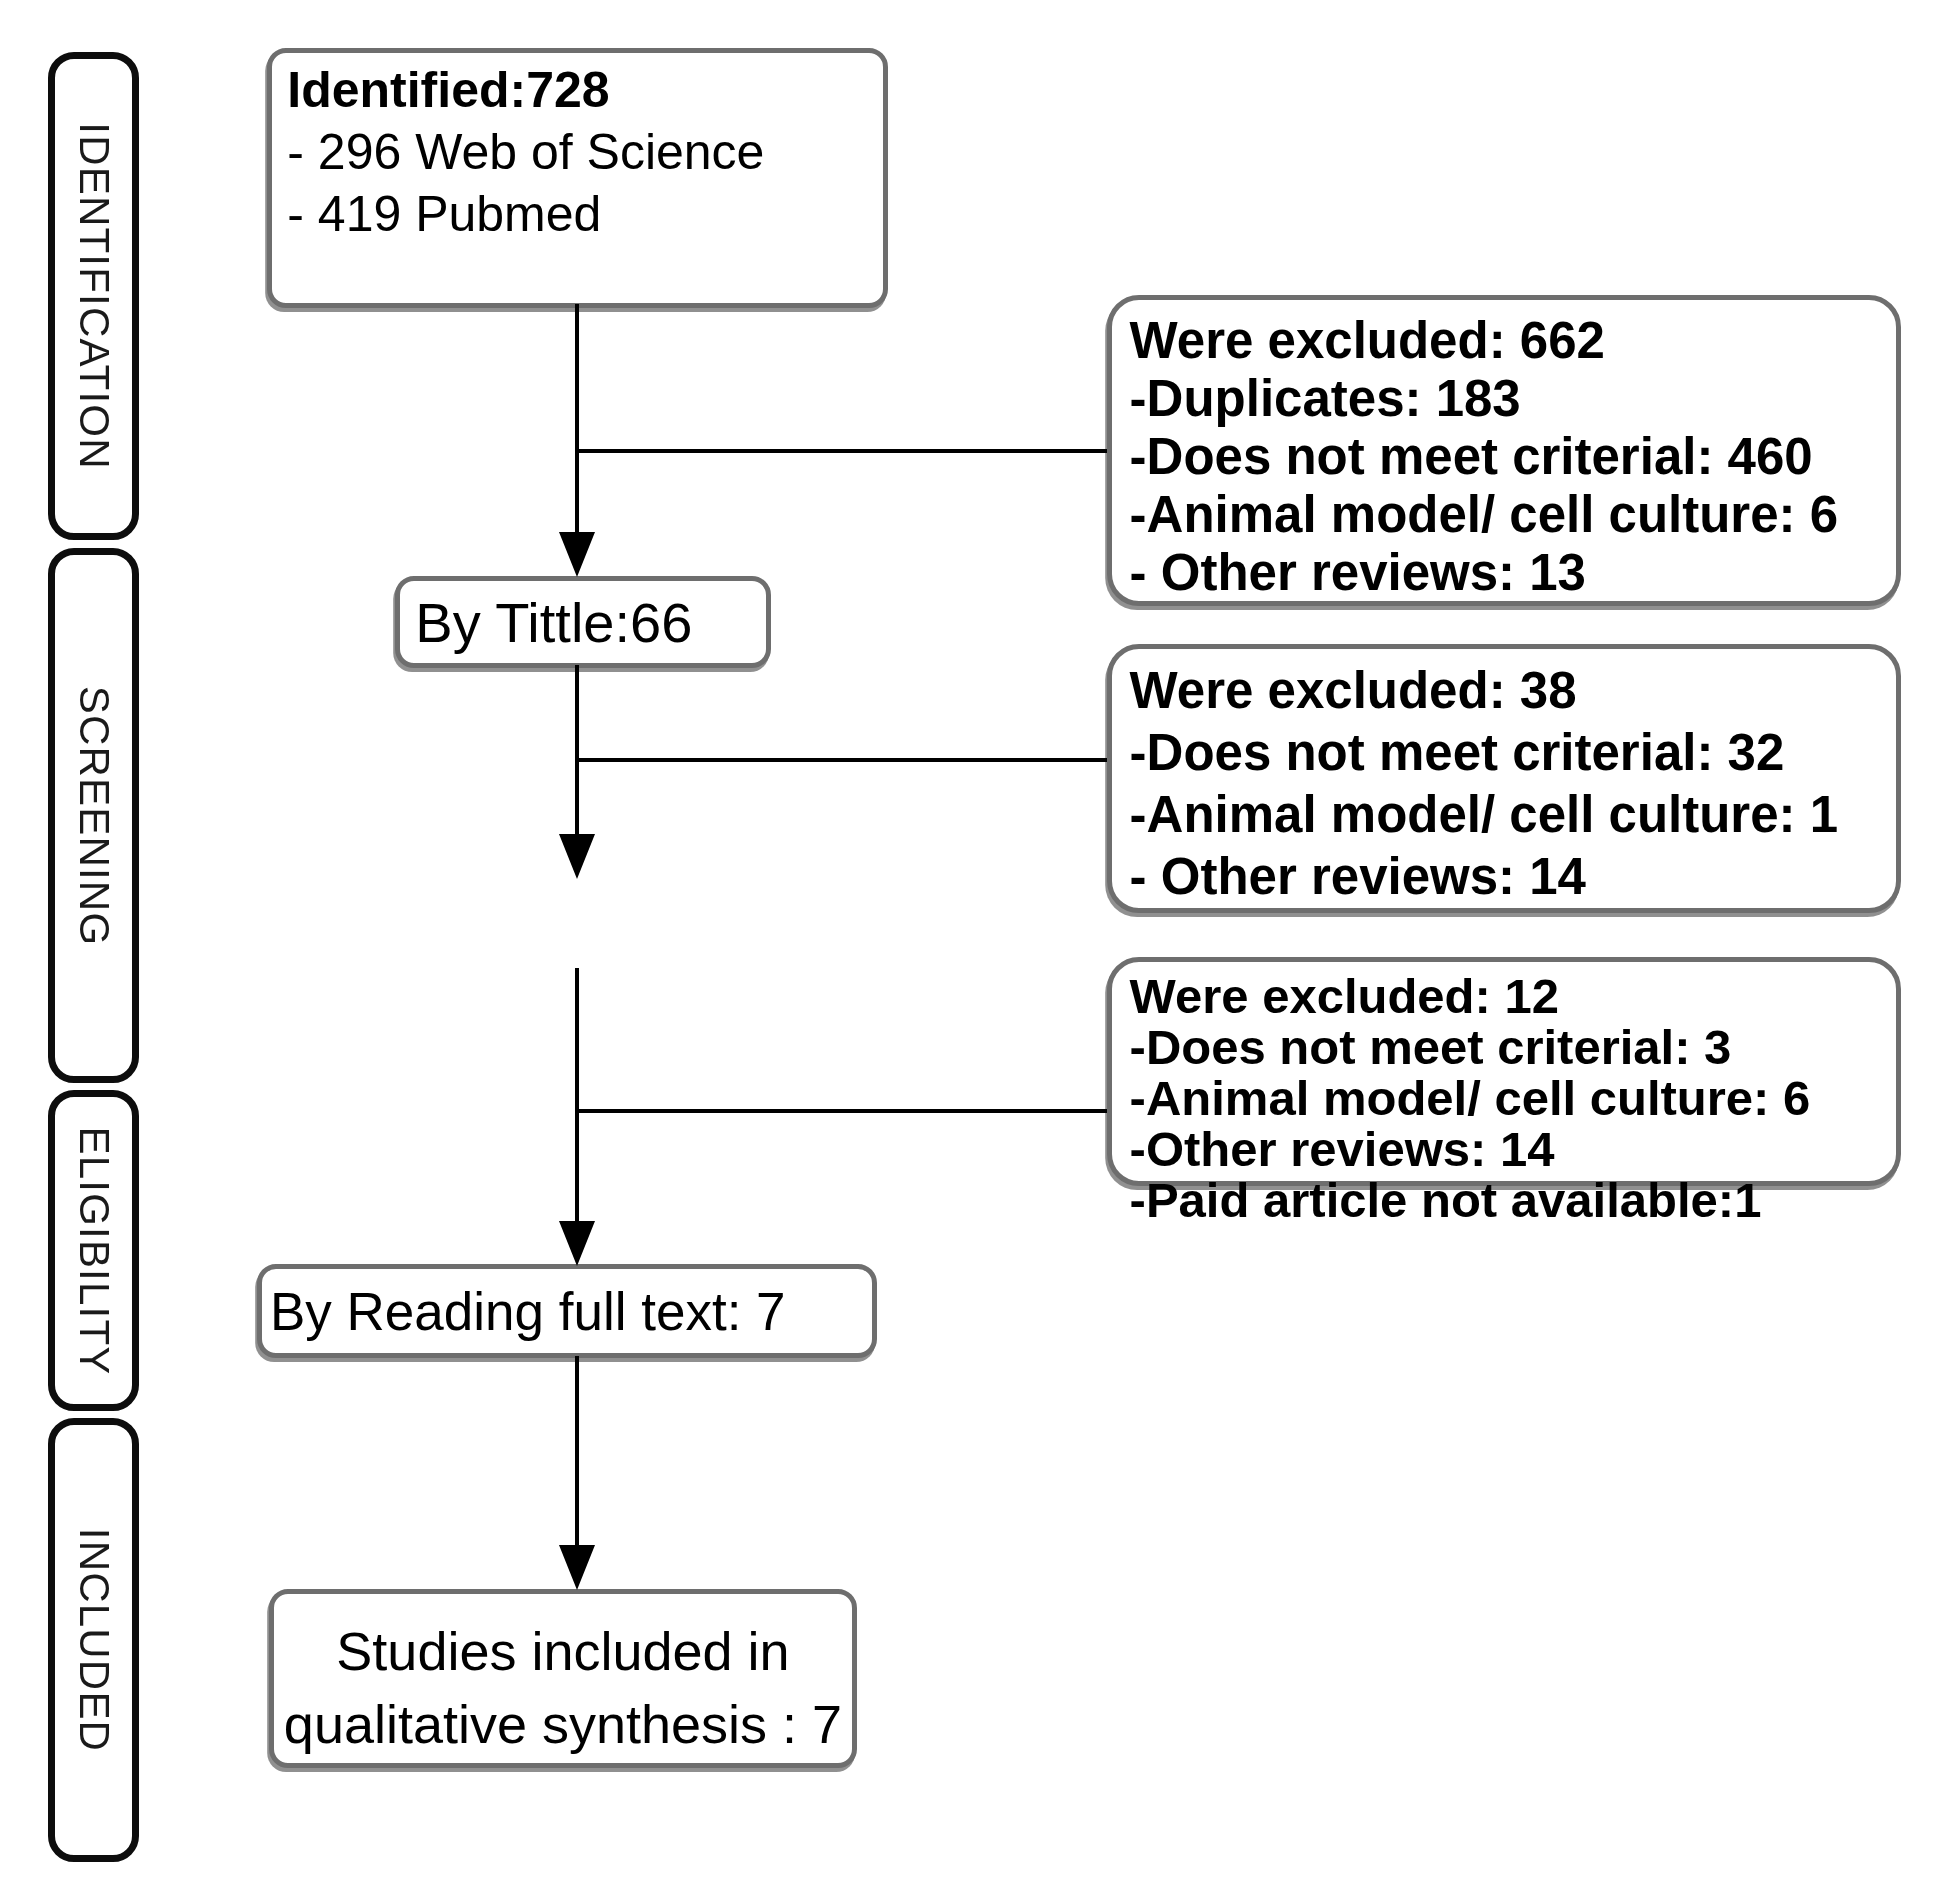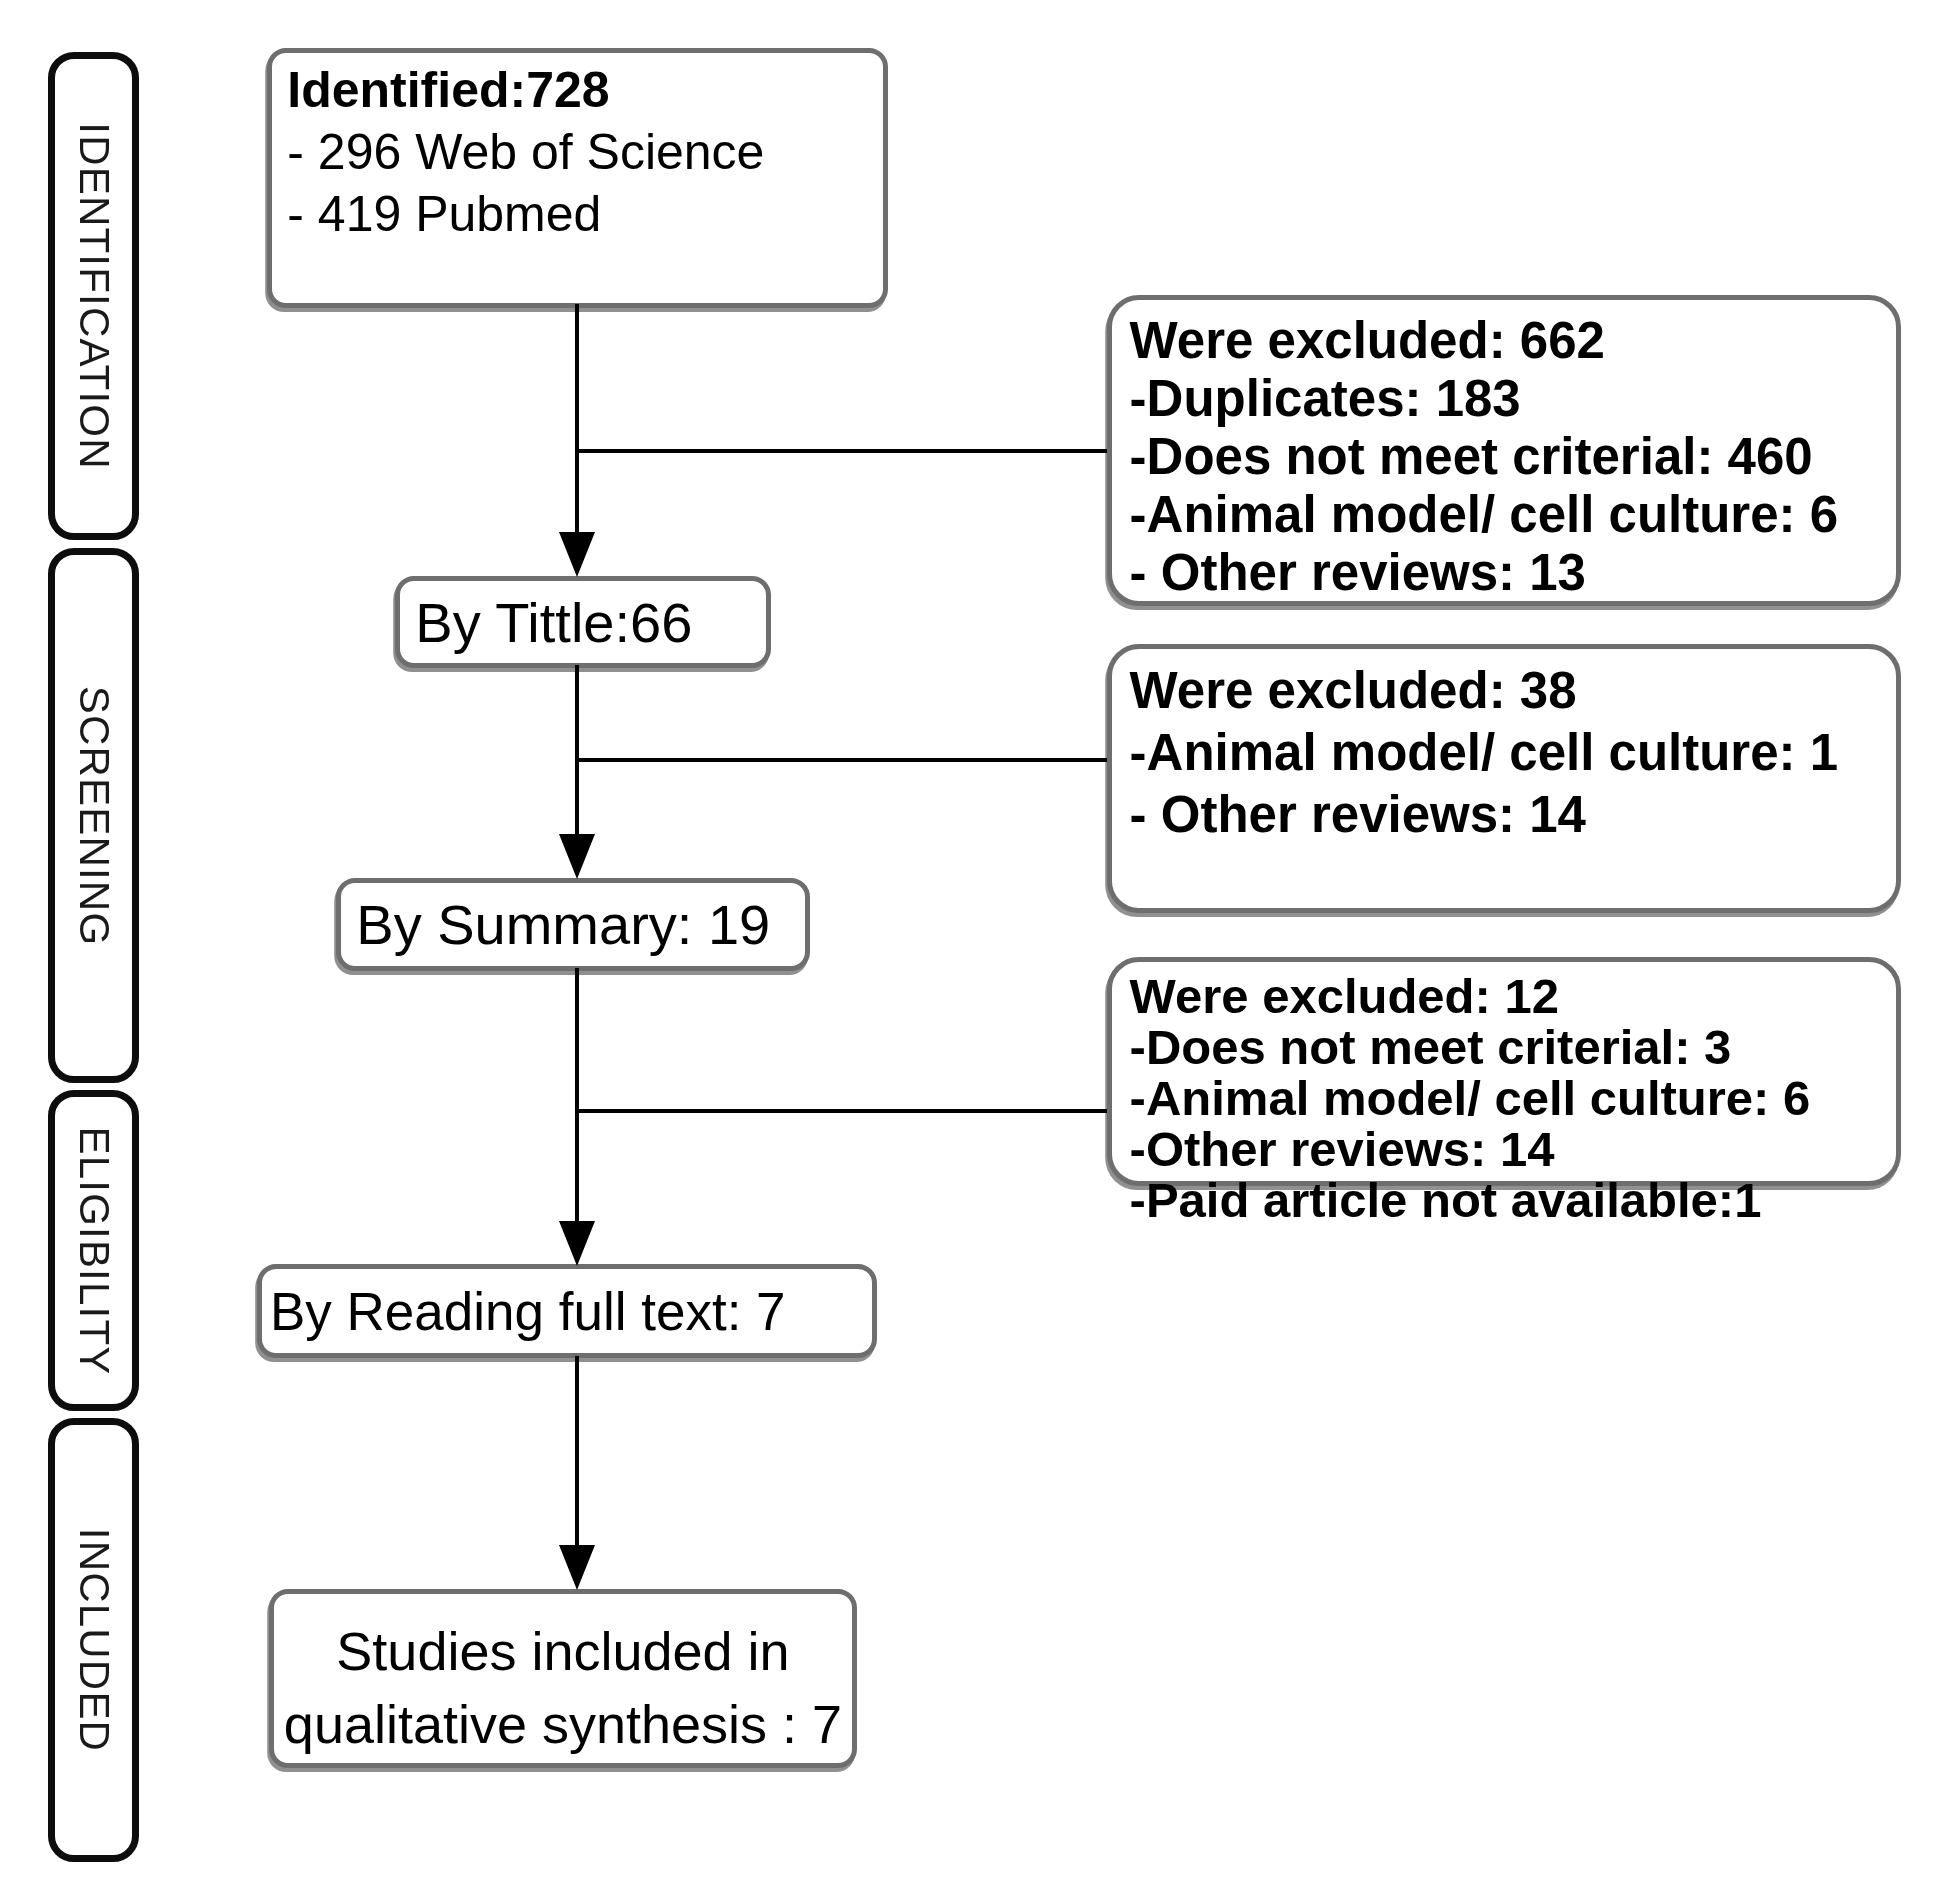--- a/index.html
+++ b/index.html
@@ -110,25 +110,20 @@
       <div class="line">- 419 Pubmed</div>
     </div>
   </div>
 
   <div class="fbox" id="by-title">
     <div class="pad steplabel">
       <span class="line">By Tittle:66</span>
     </div>
   </div>
 
-  <div class="fbox" id="by-summary">
-    <div class="pad steplabel">
-      <span class="line">By Summary: 19</span>
-    </div>
-  </div>
 
   <div class="fbox" id="by-reading">
     <div class="pad steplabel">
       <span class="line">By Reading full text: 7</span>
     </div>
   </div>
 
   <div class="fbox" id="studies">
     <div class="pad">
       <div>Studies included in</div>
@@ -142,20 +137,21 @@
       <div class="line">-Duplicates: 183</div>
       <div class="line">-Does not meet criterial: 460</div>
       <div class="line">-Animal model/ cell culture: 6</div>
       <div class="line">- Other reviews: 13</div>
     </div>
   </div>
 
   <div class="xbox" id="excl-1">
     <div class="pad">
       <div class="line">Were excluded: 38</div>
+      <div class="line">-Does not meet criterial: 32</div>
       <div class="line">-Animal model/ cell culture: 1</div>
       <div class="line">- Other reviews: 14</div>
     </div>
   </div>
 
   <div class="xbox" id="excl-2">
     <div class="pad">
       <div class="line">Were excluded: 12</div>
       <div class="line">-Does not meet criterial: 3</div>
       <div class="line">-Animal model/ cell culture: 6</div>

